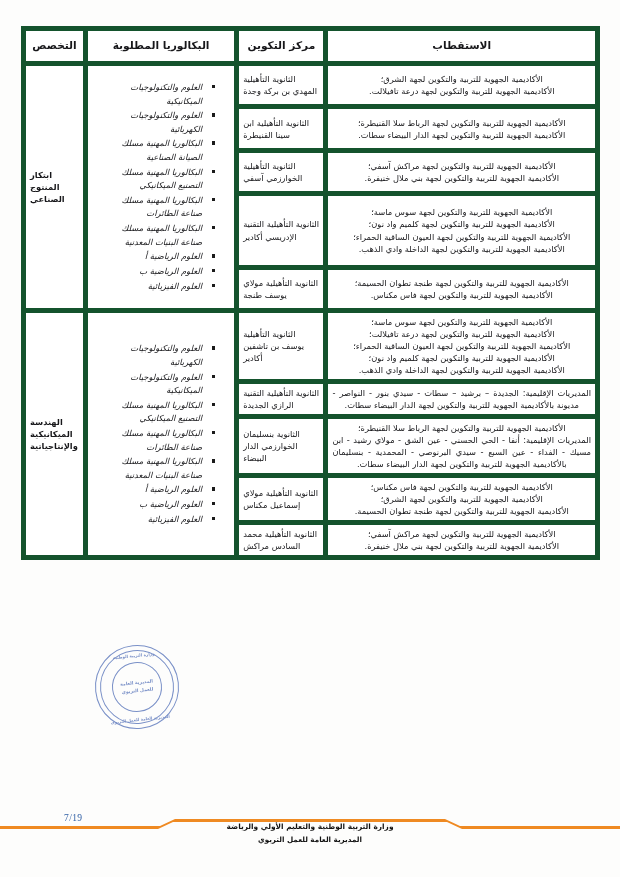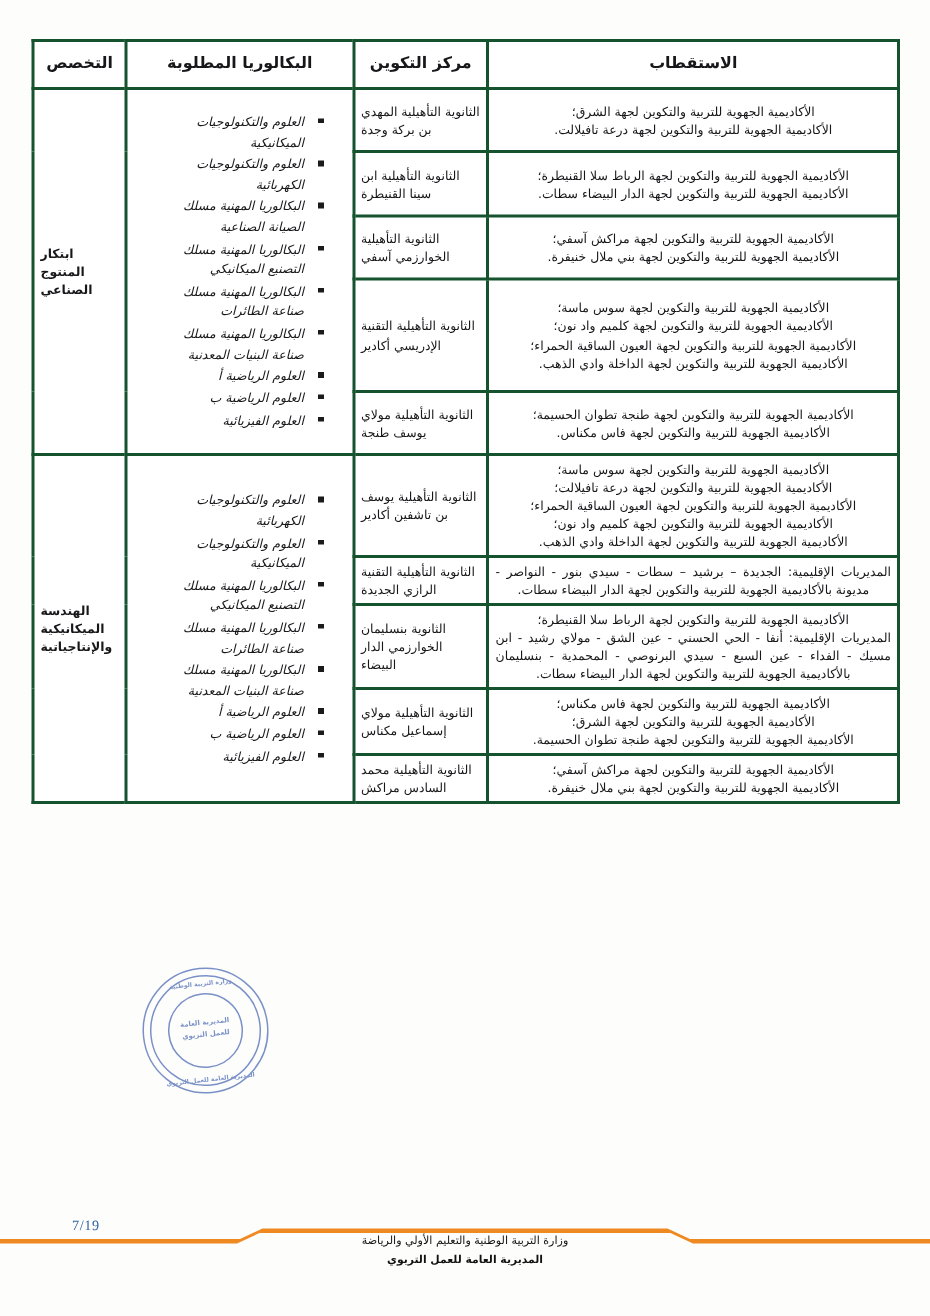--- a/index.html
+++ b/index.html
@@ -30,21 +30,21 @@
     top: 26px;
     right: 20px;
     left: 21px;
     border-collapse: collapse;
     table-layout: fixed;
     direction: rtl;
     background: #fff;
   }
   #doc-table th,
   #doc-table td {
-    border: 2px solid #14532d;
+    border: 5px solid #14532d;
     vertical-align: middle;
     padding: 3px 4px;
     font-size: 8.3px;
     line-height: 1.45;
   }
   #doc-table th {
     font-size: 10.6px;
     font-weight: 700;
     text-align: center;
     height: 26px;
@@ -163,38 +163,38 @@
   #footer-rule {
     position: absolute;
     top: 24px;
     left: 0;
     right: 0;
     height: 18px;
   }
   #page-number {
     position: absolute;
     top: 22px;
-    left: 48px;
+    left: 64px;
     color: #2f5fa5;
     font-size: 9.5px;
     font-family: "Liberation Serif", serif;
     letter-spacing: .4px;
   }
   #footer-text {
     position: absolute;
     top: 30px;
     left: 0;
     right: 0;
     text-align: center;
     direction: rtl;
   }
   #footer-text .f1 {
     display: block;
     font-size: 7.4px;
-    font-weight: 400;
+    font-weight: 700;
     color: #121212;
     line-height: 1.75;
   }
   #footer-text .f2 {
     display: block;
     font-size: 7.2px;
     font-weight: 700;
     color: #121212;
     line-height: 1.75;
   }

